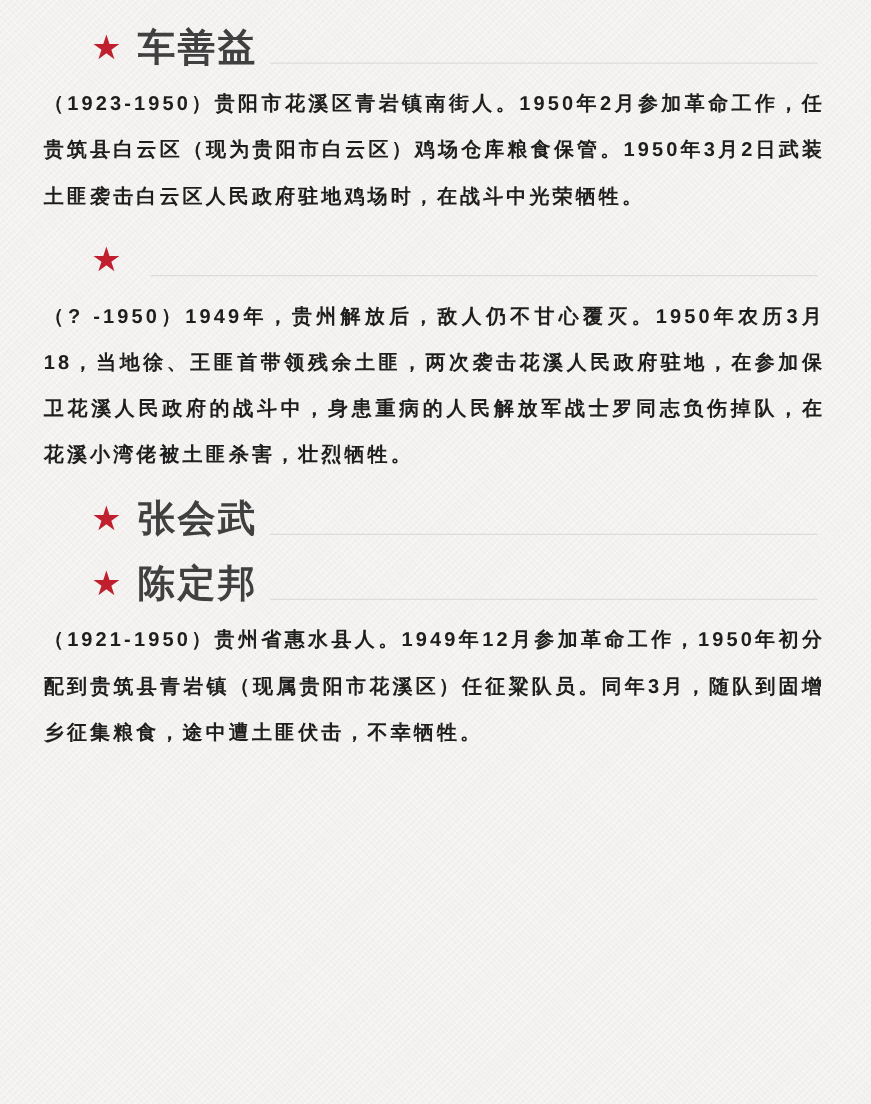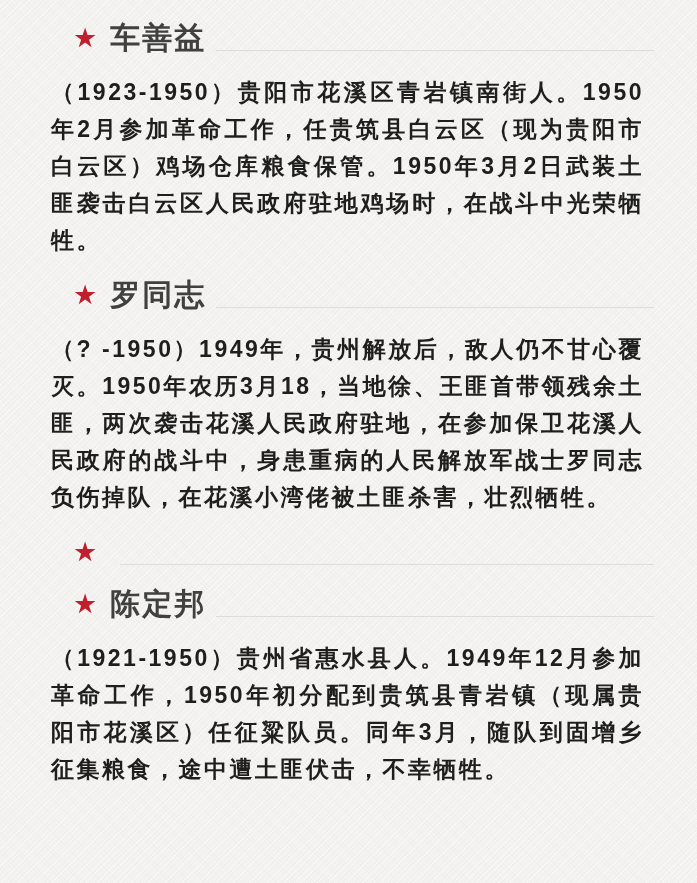--- a/index.html
+++ b/index.html
@@ -48,22 +48,22 @@
     flex: 0 0 auto;
   }
   .rule {
     flex: 1 1 auto;
     height: 1px;
     background: #dedcd8;
     align-self: flex-end;
     margin: 0 6px 7px 10px;
   }
   .bio {
-    margin: 16px;
-    font-size: 23px;
+    margin: 0;
+    font-size: 16px;
     font-weight: 600;
     line-height: 37px;
     letter-spacing: 2.5px;
     color: #1e1e1e;
     text-align: justify;
     text-justify: inter-ideograph;
   }
 </style>
 </head>
 <body>
@@ -75,29 +75,29 @@
       <span class="star">★</span>
       <h2 class="name">车善益</h2>
       <span class="rule"></span>
     </div>
     <p class="bio">（1923-1950）贵阳市花溪区青岩镇南街人。1950年2月参加革命工作，任贵筑县白云区（现为贵阳市白云区）鸡场仓库粮食保管。1950年3月2日武装土匪袭击白云区人民政府驻地鸡场时，在战斗中光荣牺牲。</p>
   </section>
 
   <section class="section">
     <div class="heading">
       <span class="star">★</span>
-      <h2 class="name">罗同志</h2>
       <span class="rule"></span>
     </div>
     <p class="bio">（? -1950）1949年，贵州解放后，敌人仍不甘心覆灭。1950年农历3月18，当地徐、王匪首带领残余土匪，两次袭击花溪人民政府驻地，在参加保卫花溪人民政府的战斗中，身患重病的人民解放军战士罗同志负伤掉队，在花溪小湾佬被土匪杀害，壮烈牺牲。</p>
   </section>
 
   <section class="section">
     <div class="heading">
       <span class="star">★</span>
+      <h2 class="name">张会武</h2>
       <span class="rule"></span>
     </div>
   </section>
 
   <section class="section">
     <div class="heading">
       <span class="star">★</span>
       <h2 class="name">陈定邦</h2>
       <span class="rule"></span>
     </div>

